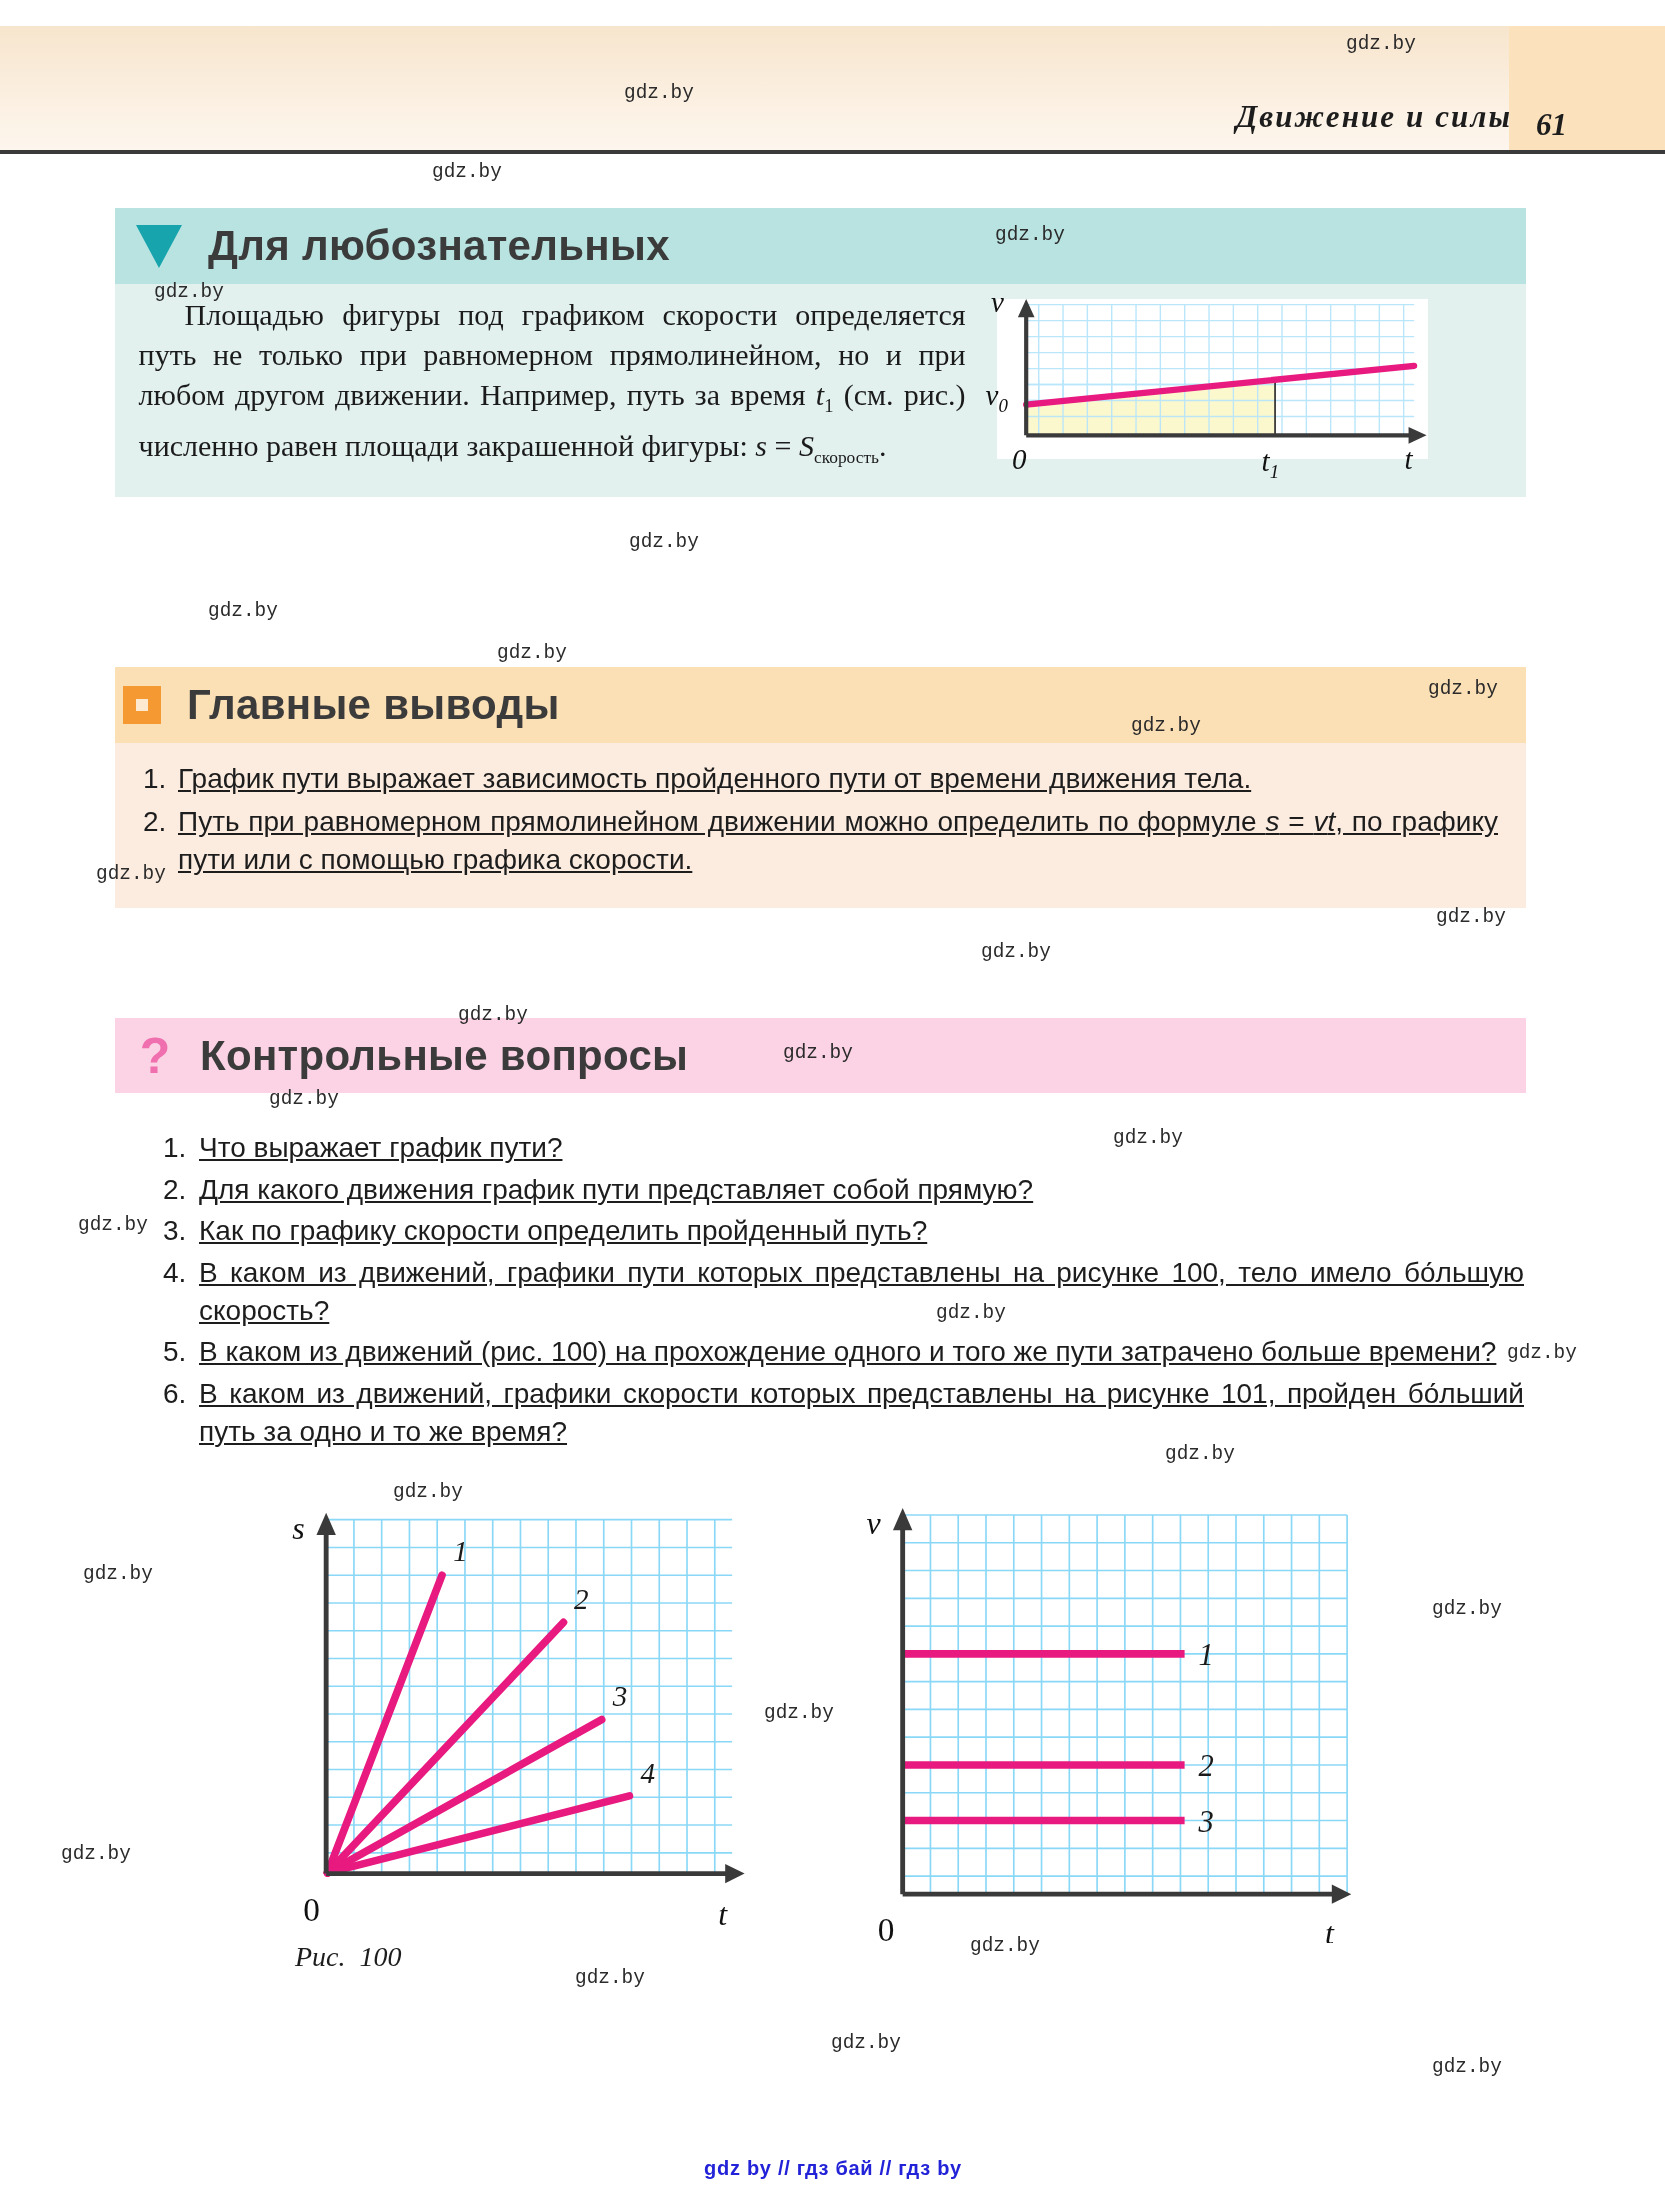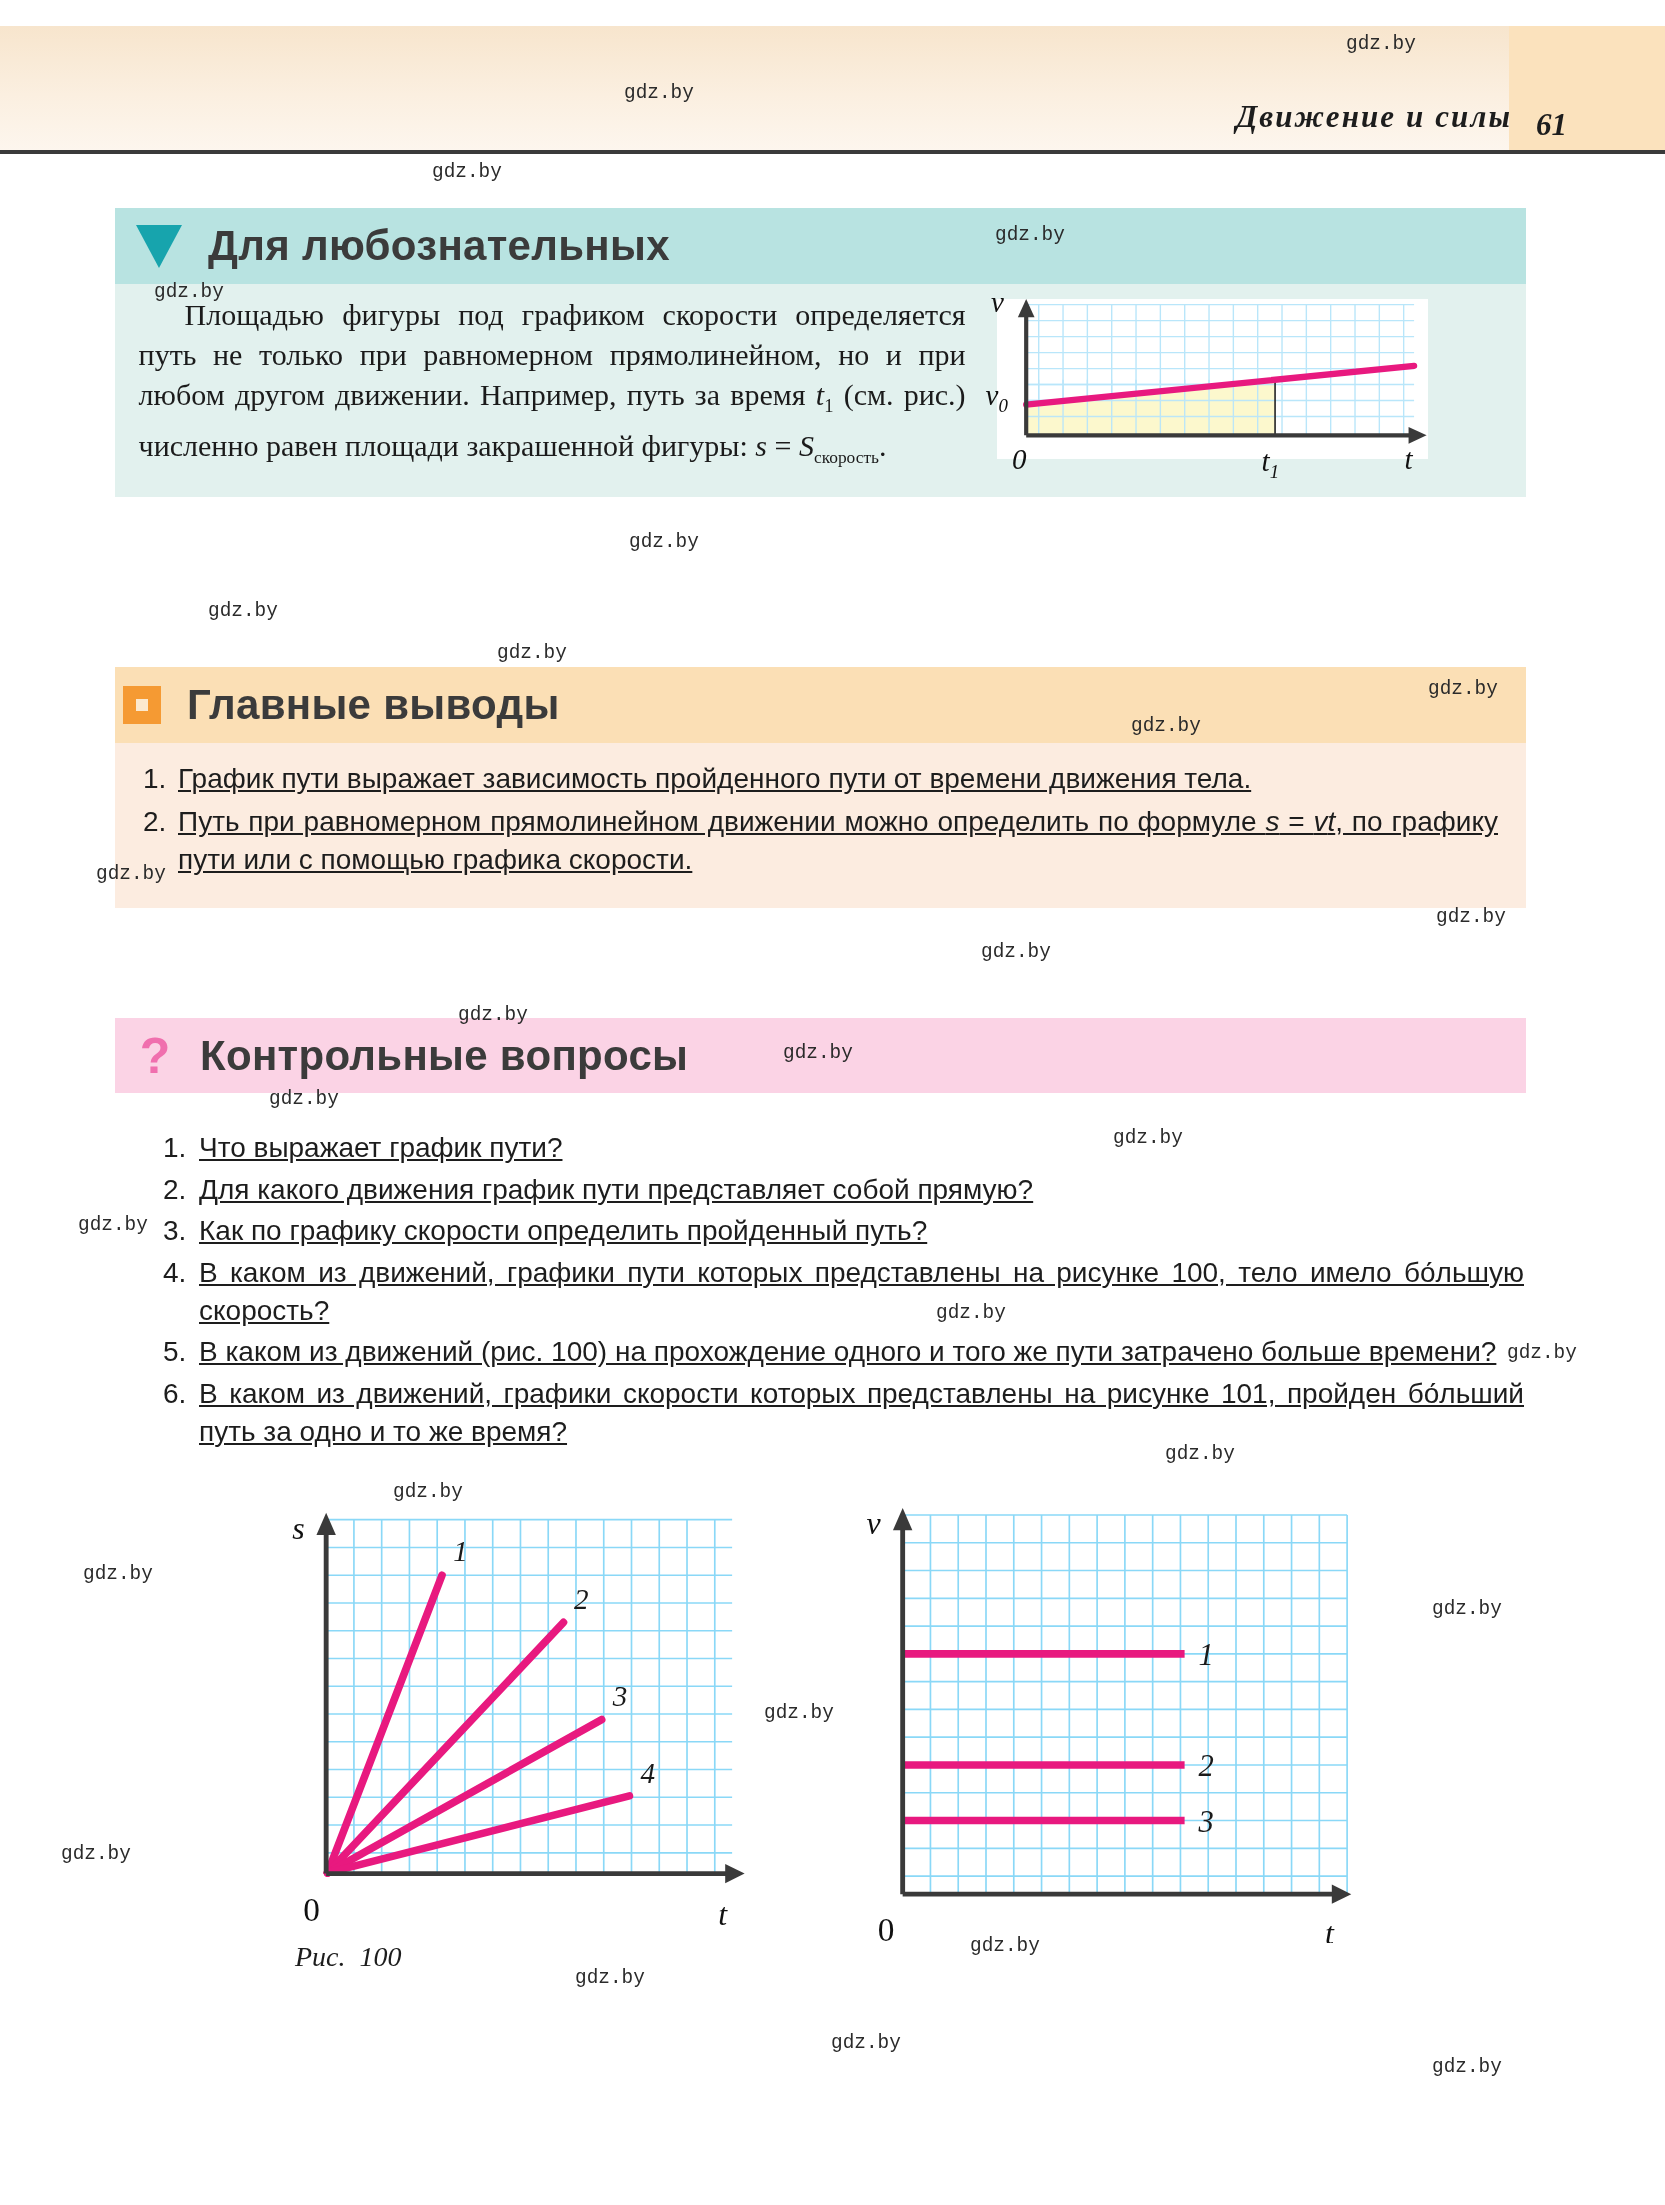--- a/index.html
+++ b/index.html
@@ -389,20 +389,21 @@
         <text x="486" y="230" font-family="Liberation Serif, serif" font-style="italic" font-size="44" fill="#1a1a1a">1</text>
         <text x="486" y="390" font-family="Liberation Serif, serif" font-style="italic" font-size="44" fill="#1a1a1a">2</text>
         <text x="486" y="470" font-family="Liberation Serif, serif" font-style="italic" font-size="44" fill="#1a1a1a">3</text>
         <text x="8" y="42" font-family="Liberation Serif, serif" font-style="italic" font-size="46" fill="#111">v</text>
         <text x="24" y="628" font-family="Liberation Serif, serif" font-size="48" fill="#111">0</text>
         <text x="668" y="632" font-family="Liberation Serif, serif" font-style="italic" font-size="46" fill="#111">t</text>
       </svg>
     </div>
   </div>
 
+  <div class="footlinks">gdz by  //  гдз бай  //  гдз by</div>
 
   <div id="watermark-layer">
       <div class="wm" style="left: 1346px; top: 33px;">gdz.by</div>
       <div class="wm" style="left: 624px; top: 82px;">gdz.by</div>
       <div class="wm" style="left: 432px; top: 161px;">gdz.by</div>
       <div class="wm" style="left: 995px; top: 224px;">gdz.by</div>
       <div class="wm" style="left: 154px; top: 281px;">gdz.by</div>
       <div class="wm" style="left: 629px; top: 531px;">gdz.by</div>
       <div class="wm" style="left: 208px; top: 600px;">gdz.by</div>
       <div class="wm" style="left: 497px; top: 642px;">gdz.by</div>

